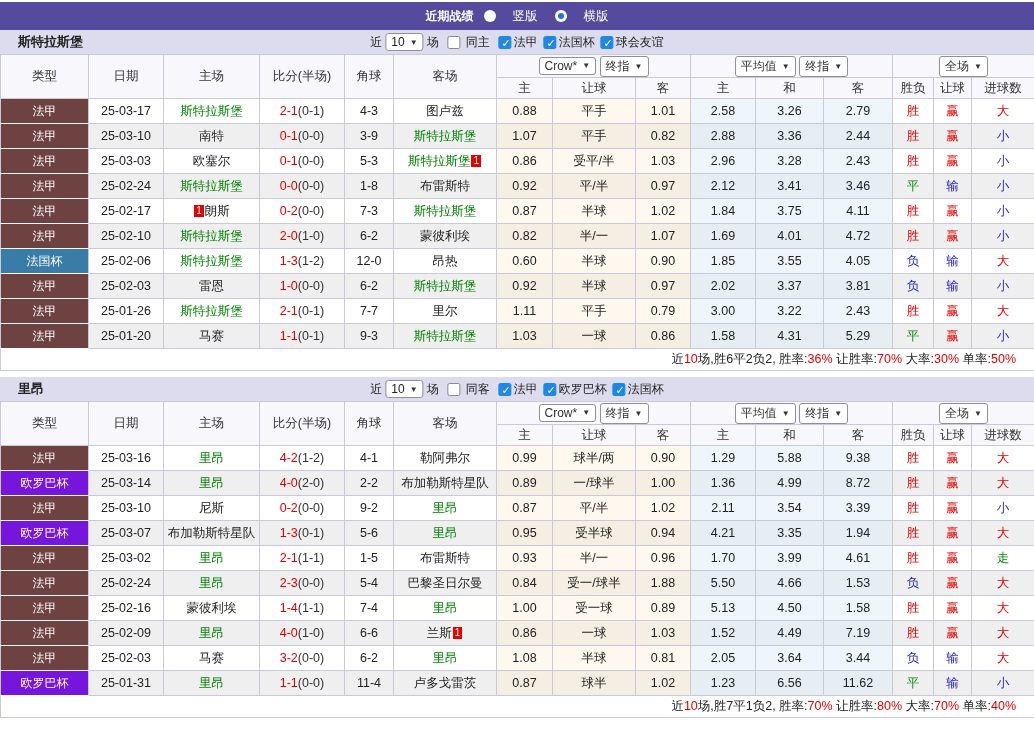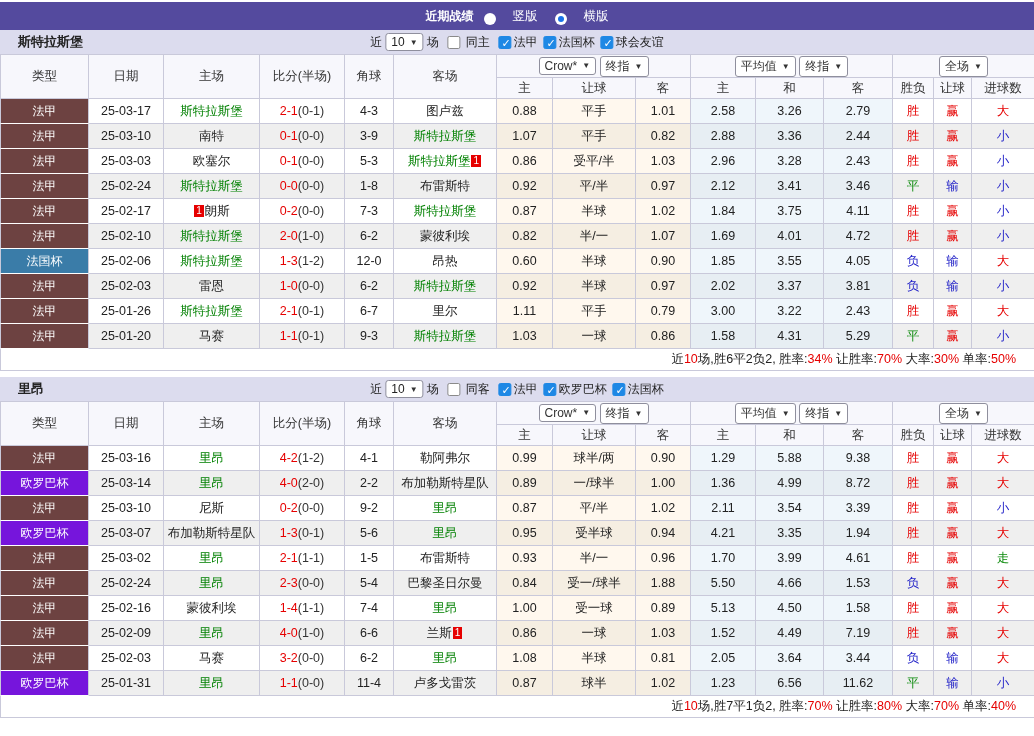--- a/index.html
+++ b/index.html
@@ -18,21 +18,21 @@
     width:1034px;height:736px;overflow:hidden;background:#fff;
     font-family:"Liberation Sans","DejaVu Sans",sans-serif;
     color:#222;font-size:12px;
   }
   
   .titlebar{
     margin-top:2px;height:28px;background:var(--titlebar);
     display:flex;justify-content:center;align-items:center;gap:10px;
   }
   .titlebar .title{color:#fff;font-weight:bold;font-size:12px;}
-  .radio-group{display:inline-flex;align-items:flex-end;gap:17px;color:#fff;font-size:12.5px;}
+  .radio-group{display:inline-flex;align-items:center;gap:17px;color:#fff;font-size:12.5px;}
   .radio{width:12px;height:12px;border-radius:50%;background:#fff;display:inline-block;position:relative;}
   .radio.selected::after{content:"";position:absolute;left:3px;top:3px;right:3px;bottom:3px;border-radius:50%;background:#1A73E8;}
   
   .band{
     height:24px;background:var(--band);display:flex;align-items:center;
     padding:0 8px;position:relative;
   }
   .band .team{font-weight:bold;font-size:13px;margin-left:10px;}
   .band .controls{
     position:absolute;left:50%;transform:translateX(-50%);
@@ -327,21 +327,21 @@
   <td class="avg">3.81</td>
   <td class="res r0 c-b">负</td>
   <td class="res r1 c-b">输</td>
   <td class="res r2 c-b">小</td>
 </tr>
           <tr>
   <td class="type" style="background: rgb(109, 66, 65);">法甲</td>
   <td class="date">25-01-26</td>
   <td class="team-cell home"><span class="tname focus">斯特拉斯堡</span></td>
   <td class="score-cell"><span class="score">2-1</span><span class="half">(0-1)</span></td>
-  <td class="corner">6-7</td>
+  <td class="corner">7-7</td>
   <td class="team-cell away"><span class="tname">里尔</span></td>
   <td class="let">1.11</td>
   <td class="let">平手</td>
   <td class="let">0.79</td>
   <td class="avg">3.00</td>
   <td class="avg">3.22</td>
   <td class="avg">2.43</td>
   <td class="res r0 c-r">胜</td>
   <td class="res r1 c-r">赢</td>
   <td class="res r2 c-r">大</td>
@@ -359,21 +359,21 @@
   <td class="avg">1.58</td>
   <td class="avg">4.31</td>
   <td class="avg">5.29</td>
   <td class="res r0 c-g">平</td>
   <td class="res r1 c-r">赢</td>
   <td class="res r2 c-b">小</td>
 </tr>
         </tbody>
     <tfoot>
       <tr>
-            <td colspan="15" class="summary"><span>近</span><span class="c-r">10</span><span>场,胜6平2负2, 胜率:</span><span class="c-r">34%</span><span> 让胜率:</span><span class="c-r">70%</span><span> 大率:</span><span class="c-r">30%</span><span> 单率:</span><span class="c-r">50%</span></td>
+            <td colspan="15" class="summary"><span>近</span><span class="c-r">10</span><span>场,胜6平2负2, 胜率:</span><span class="c-r">36%</span><span> 让胜率:</span><span class="c-r">70%</span><span> 大率:</span><span class="c-r">30%</span><span> 单率:</span><span class="c-r">50%</span></td>
           </tr>
     </tfoot>
   </table>
 </section>
 
 <section class="match-table">
   <div class="band">
     <span class="team">里昂</span>
     <span class="controls">
       <span>近</span>

